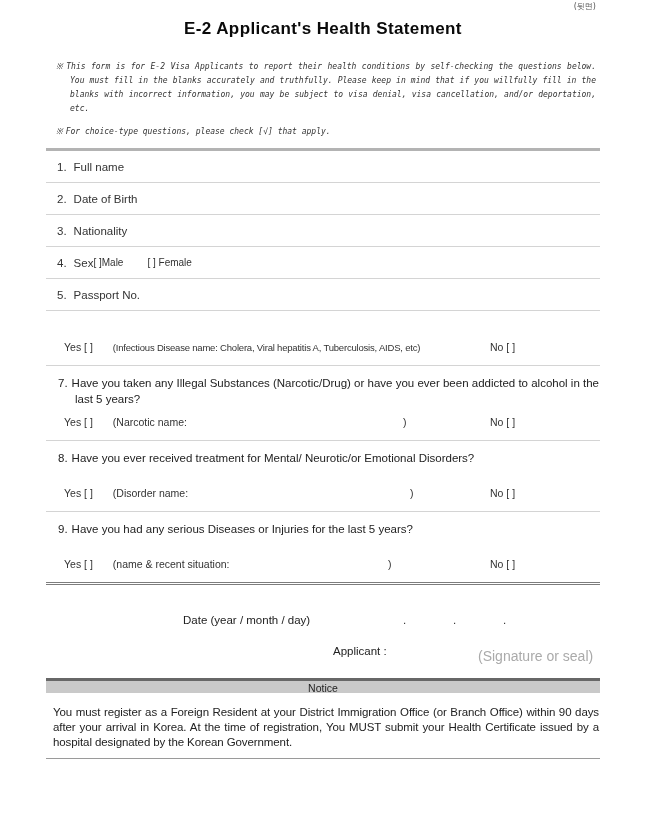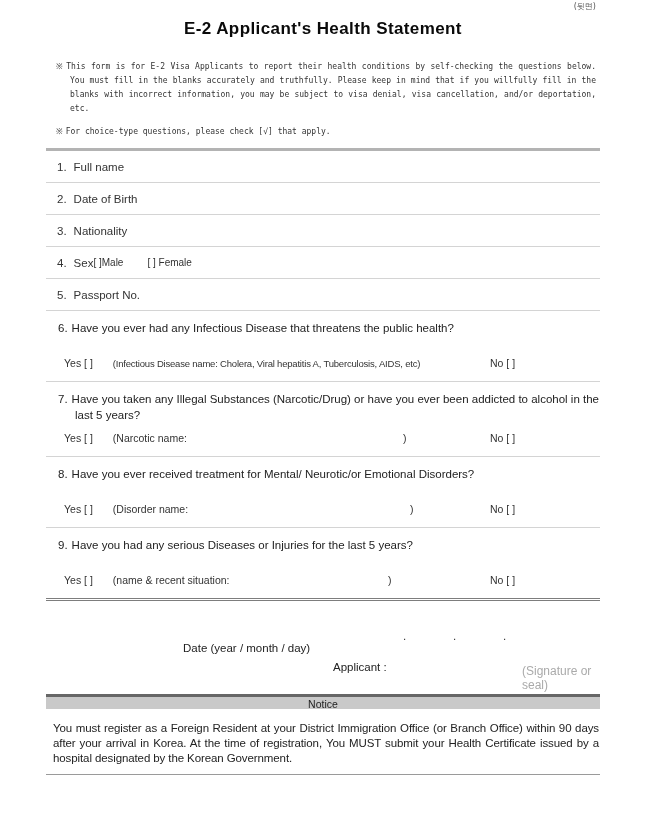--- a/index.html
+++ b/index.html
@@ -27,21 +27,21 @@
     font-size: 17px; font-weight: bold; color: #0a0a0a;
     letter-spacing: 0.4px;
   }
 
   .notes { margin: 21px 4px 0 10px; }
   .note {
     margin: 0 0 9px 0;
     padding-left: 14px; text-indent: -14px;
     text-align: justify;
     font-family: "DejaVu Sans Mono", monospace;
-    font-size: 8px; line-height: 14px; color: #333;
+    font-size: 8px; line-height: 14px; color: #333; font-style: italic;
   }
   .note .marker { margin-right: 3px; }
 
   .sep-thick { height: 3px; background: #b3b3b3; margin-top: 8px; }
 
   .field-row {
     display: flex; align-items: center;
     height: 32px;
     border-bottom: 1px solid #d4d4d4;
     font-size: 11.5px; color: #333;
@@ -67,32 +67,32 @@
   .q-answer .paren { position: absolute; top: 0; }
   .q-answer .no { position: absolute; left: 444px; top: 0; white-space: nowrap; }
   .q-answer .ans-fill { position: absolute; top: -2px; height: 16px; }
   .q7 .paren { left: 357px; } .q7 .ans-fill { left: 205px; width: 148px; }
   .q8 .paren { left: 364px; } .q8 .ans-fill { left: 200px; width: 160px; }
   .q9 .paren { left: 342px; } .q9 .ans-fill { left: 232px; width: 106px; }
 
   .double-line { height: 3px; border-top: 1px solid #7d7d7d; border-bottom: 1px solid #7d7d7d; }
 
   .date-row { position: relative; height: 16px; margin-top: 29px; font-size: 11.5px; color: #222; }
-  .date-row .date-label { position: absolute; left: 137px; top: 12px; }
+  .date-row .date-label { position: absolute; left: 137px; top: 0; }
   .date-row .dot { position: absolute; top: 0; color: #333; }
   .date-row .dot.d1 { left: 357px; } .date-row .dot.d2 { left: 407px; } .date-row .dot.d3 { left: 457px; }
   .date-row .dfill { position: absolute; top: -2px; height: 18px; }
   .date-row .dfill.f1 { left: 303px; width: 50px; }
   .date-row .dfill.f2 { left: 365px; width: 38px; }
   .date-row .dfill.f3 { left: 415px; width: 38px; }
 
   .applicant-row { position: relative; height: 16px; margin-top: 15px; }
   .applicant-row .app-label { position: absolute; left: 287px; top: 0; font-size: 11.5px; color: #222; }
   .applicant-row .sig-fill { position: absolute; left: 358px; width: 88px; top: -2px; height: 18px; }
-  .applicant-row .sig-hint { position: absolute; left: 476px; top: 3px; font-size: 12px; color: #aaa; }
+  .applicant-row .sig-hint { position: absolute; left: 432px; top: 3px; font-size: 14px; color: #aaa; }
 
   .to-row { display: flex; align-items: baseline; margin: 25px 0 0 -6px; }
   .to-label { font-size: 10px; color: #808080; letter-spacing: 1px; }
   .to-text { font-size: 15.5px; color: #0d0d0d; margin-left: 9px; letter-spacing: -0.2px; }
 
   .notice-bar {
     margin-top: 17px;
     border-top: 3px solid #676767;
     background: #c9c9c9;
     height: 15px; line-height: 14px;
@@ -146,21 +146,20 @@
       </span>
       <span class="fill"></span>
     </div>
     <div class="field-row">
       <span class="num">5.</span>
       <span>Passport No.</span>
       <span class="fill"></span>
     </div>
 
     <div class="q-block q6">
-      <p class="q-text"><span class="num">6.</span><span>Have you ever had any Infectious Disease that threatens the public health?</span></p>
       <div class="q-answer gap-lg">
         <span class="yes"><span>Yes [ ]</span><span class="detail small">(Infectious Disease name: Cholera, Viral hepatitis A, Tuberculosis, AIDS, etc)</span></span>
         <span class="no">No [ ]</span>
       </div>
     </div>
 
     <div class="q-block q7">
       <p class="q-text"><span class="num">7.</span><span>Have you taken any Illegal Substances (Narcotic/Drug) or have you ever been addicted to alcohol in the last 5 years?</span></p>
       <div class="q-answer gap-sm">
         <span class="yes"><span>Yes [ ]</span><span class="detail">(Narcotic name:</span></span>

